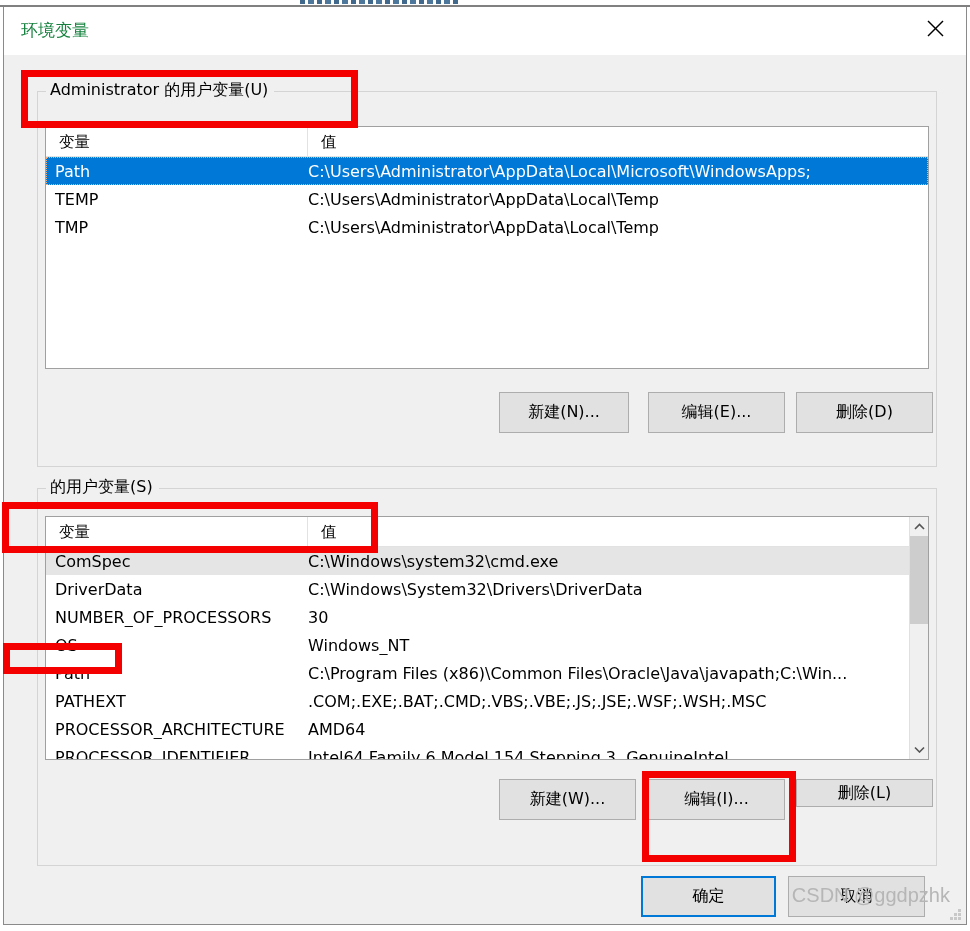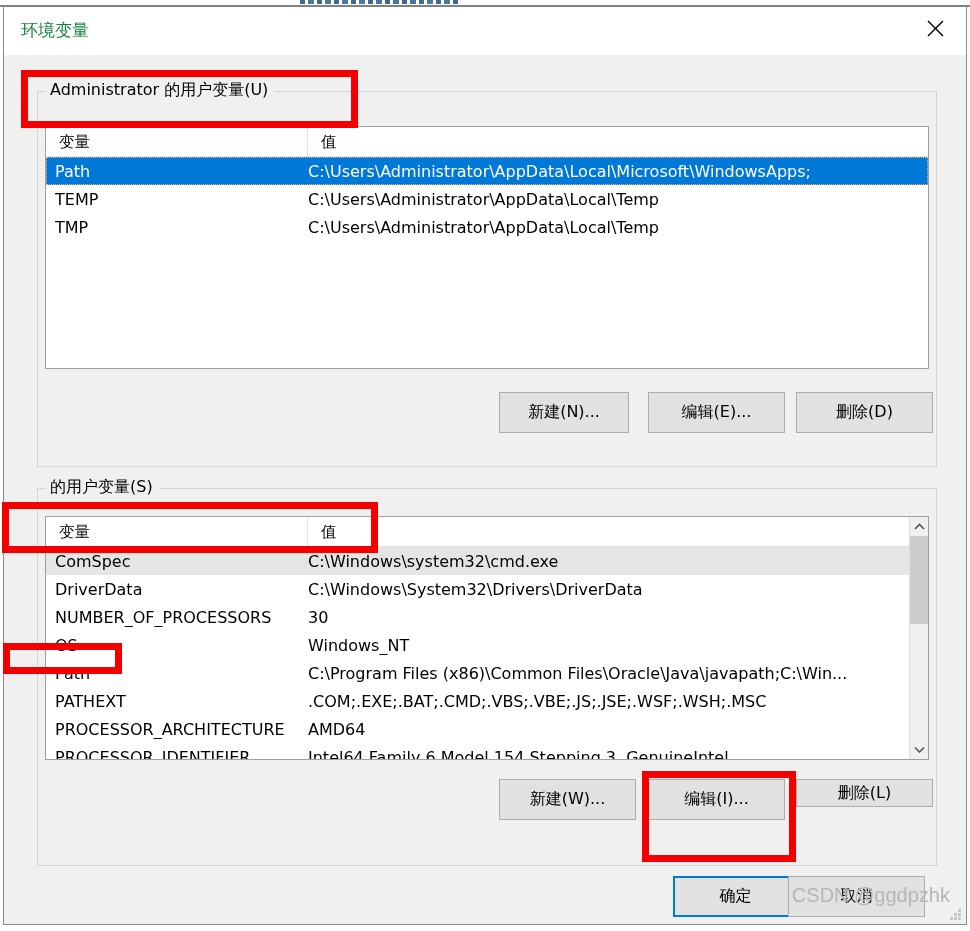--- a/index.html
+++ b/index.html
@@ -281,21 +281,21 @@
               <polyline points="1,1.5 5.5,6 10,1.5" fill="none" stroke="#555" stroke-width="1.6"></polyline>
             </svg>
         </div>
       </div>
     </div>
 
     <div class="btn" style="left:495px; top:724px; width:137px; height:41px;">新建(W)...</div>
     <div class="btn" style="left:644px; top:724px; width:137px; height:41px;">编辑(I)...</div>
     <div class="btn" style="left:792px; top:724px; width:137px; height:28px;">删除(L)</div>
 
-    <div class="btn default" style="left:669px; top:821px; width:125px; height:41px;">确定</div>
+    <div class="btn default" style="left:637px; top:821px; width:135px; height:41px;">确定</div>
     <div class="btn" style="left:784px; top:821px; width:137px; height:41px;">取消</div>
 
   </div>
 
   <div id="watermark">CSDN @ggdpzhk</div>
   <div id="resize-grip">
     <i style="right:0; bottom:0;"></i>
     <i style="right:4px; bottom:0;"></i>
     <i style="right:0; bottom:4px;"></i>
     <i style="right:0; bottom:8px;"></i>

